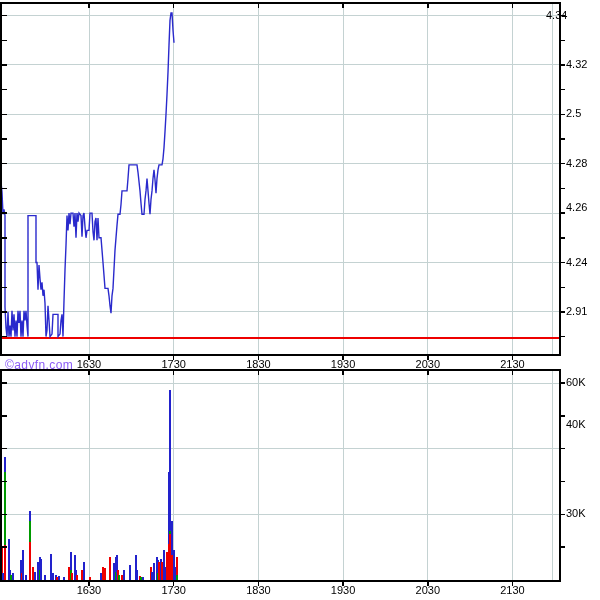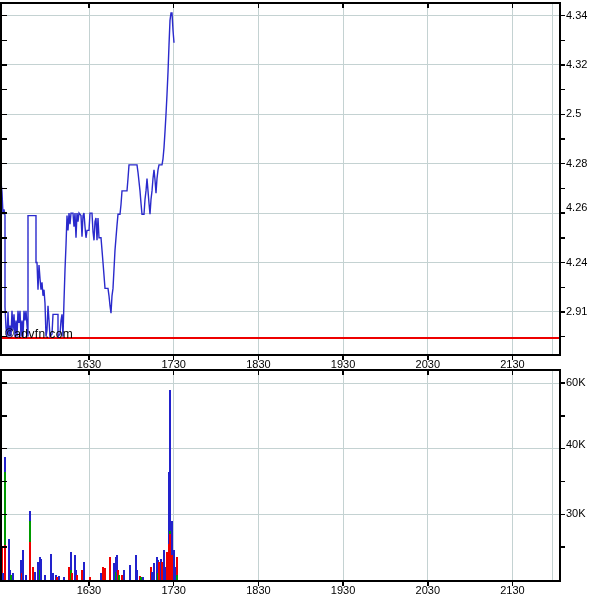--- a/index.html
+++ b/index.html
@@ -1,22 +1,22 @@
 <!DOCTYPE html>
 <html><head>
 <meta charset="utf-8">
 <style>
   html,body{margin:0;padding:0;background:#ffffff;}
   #stage{position:relative;width:600px;height:600px;background:#ffffff;overflow:hidden;
          font-family:"Liberation Sans",sans-serif;}
   #chart-svg{position:absolute;left:0;top:0;}
   .axis-label{position:absolute;font:11px "Liberation Sans",sans-serif;color:#000;white-space:nowrap;}
   .x-label{width:44px;text-align:center;}
-  #watermark{position:absolute;left:5px;top:327px;font:12px "Liberation Sans",sans-serif;
-             color:#000000;letter-spacing:.4px;}
+  #watermark{position:absolute;left:5px;top:358px;font:12px "Liberation Sans",sans-serif;
+             color:#8b5cf6;letter-spacing:.4px;}
 </style>
 </head>
 <body>
 
 <div id="stage">
   <svg id="chart-svg" width="600" height="600">
       <line x1="1" y1="15.5" x2="560" y2="15.5" stroke="#c4d2d2" stroke-width="1" shape-rendering="crispEdges"></line>
       <line x1="1" y1="64.89999999999895" x2="560" y2="64.89999999999895" stroke="#c4d2d2" stroke-width="1" shape-rendering="crispEdges"></line>
       <line x1="1" y1="114.30000000000008" x2="560" y2="114.30000000000008" stroke="#c4d2d2" stroke-width="1" shape-rendering="crispEdges"></line>
       <line x1="1" y1="163.69999999999902" x2="560" y2="163.69999999999902" stroke="#c4d2d2" stroke-width="1" shape-rendering="crispEdges"></line>
@@ -189,29 +189,29 @@
       <line x1="427.8" y1="3" x2="427.8" y2="8" stroke="#000000" stroke-width="1.4" shape-rendering="crispEdges"></line>
       <line x1="427.8" y1="355" x2="427.8" y2="360" stroke="#000000" stroke-width="1.4" shape-rendering="crispEdges"></line>
       <line x1="427.8" y1="370" x2="427.8" y2="375" stroke="#000000" stroke-width="1.4" shape-rendering="crispEdges"></line>
       <line x1="427.8" y1="581" x2="427.8" y2="586" stroke="#000000" stroke-width="1.4" shape-rendering="crispEdges"></line>
       <line x1="512.5" y1="3" x2="512.5" y2="8" stroke="#000000" stroke-width="1.4" shape-rendering="crispEdges"></line>
       <line x1="512.5" y1="355" x2="512.5" y2="360" stroke="#000000" stroke-width="1.4" shape-rendering="crispEdges"></line>
       <line x1="512.5" y1="370" x2="512.5" y2="375" stroke="#000000" stroke-width="1.4" shape-rendering="crispEdges"></line>
       <line x1="512.5" y1="581" x2="512.5" y2="586" stroke="#000000" stroke-width="1.4" shape-rendering="crispEdges"></line>
     </svg>
   <div id="watermark">©advfn.com</div>
-<div class="axis-label" style="left: 566px; top: 8.5px;">4.34</div>
+<div class="axis-label" style="left: 546px; top: 8.5px;">4.34</div>
     <div class="axis-label" style="left: 566px; top: 57.9px;">4.32</div>
     <div class="axis-label" style="left: 566px; top: 107.3px;">2.5</div>
     <div class="axis-label" style="left: 566px; top: 156.7px;">4.28</div>
     <div class="axis-label" style="left: 566px; top: 201px;">4.26</div>
     <div class="axis-label" style="left: 566px; top: 255.5px;">4.24</div>
     <div class="axis-label" style="left: 566px; top: 304.9px;">2.91</div>
     <div class="axis-label" style="left: 566px; top: 376px;">60K</div>
-    <div class="axis-label" style="left: 566px; top: 438px;">40K</div>
+    <div class="axis-label" style="left: 566px; top: 418px;">40K</div>
     <div class="axis-label" style="left: 566px; top: 507.2px;">30K</div>
     <div class="axis-label x-label" style="left: 67px; top: 358px;">1630</div>
     <div class="axis-label x-label" style="left: 67px; top: 584px;">1630</div>
     <div class="axis-label x-label" style="left: 151.7px; top: 358px;">1730</div>
     <div class="axis-label x-label" style="left: 151.7px; top: 584px;">1730</div>
     <div class="axis-label x-label" style="left: 236.4px; top: 358px;">1830</div>
     <div class="axis-label x-label" style="left: 236.4px; top: 584px;">1830</div>
     <div class="axis-label x-label" style="left: 321.1px; top: 358px;">1930</div>
     <div class="axis-label x-label" style="left: 321.1px; top: 584px;">1930</div>
     <div class="axis-label x-label" style="left: 405.8px; top: 358px;">2030</div>

